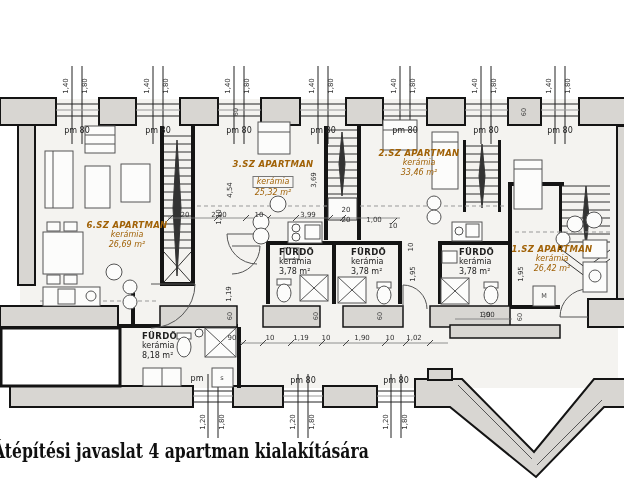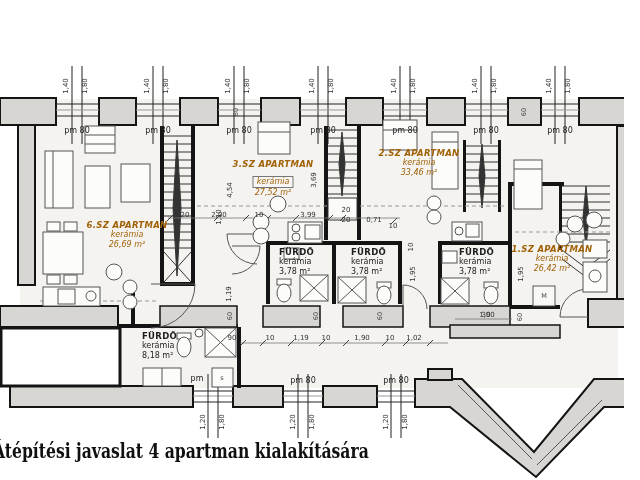--- a/index.html
+++ b/index.html
@@ -250,21 +250,21 @@
   <div class="lbl rot tiny" style="left:524px;top:76px">60</div>
 
   <div class="room" style="left:127px;top:184px">
     <div class="rname">6.SZ APARTMAN</div>
     <div class="rmat">kerámia</div>
     <div class="rarea">26,69 m²</div>
   </div>
   <div class="room" style="left:273px;top:123px">
     <div class="rname">3.SZ APARTMAN</div>
     <div><span class="rmatbox">kerámia</span></div>
-    <div class="rarea">27,52 m²</div>
+    <div class="rarea">25,32 m²</div>
   </div>
   <div class="room" style="left:419px;top:112px">
     <div class="rname">2.SZ APARTMAN</div>
     <div class="rmat">kerámia</div>
     <div class="rarea">33,46 m²</div>
   </div>
   <div class="room" style="left:552px;top:208px">
     <div class="rname">1.SZ APARTMAN</div>
     <div class="rmat">kerámia</div>
     <div class="rarea">26,42 m²</div>
@@ -290,21 +290,21 @@
     <div class="rmat">kerámia</div>
     <div class="rarea">8,18 m²</div>
   </div>
 
   <div class="lbl" style="left:185px;top:179px">20</div>
   <div class="lbl" style="left:219px;top:179px">2,00</div>
   <div class="lbl" style="left:259px;top:179px">10</div>
   <div class="lbl" style="left:308px;top:179px">3,99</div>
   <div class="lbl" style="left:346px;top:174px">20</div>
   <div class="lbl" style="left:346px;top:184px">20</div>
-  <div class="lbl" style="left:374px;top:184px">0,71</div>
+  <div class="lbl" style="left:374px;top:184px">1,00</div>
   <div class="lbl" style="left:393px;top:190px">10</div>
 
   <div class="lbl" style="left:232px;top:302px">90</div>
   <div class="lbl" style="left:270px;top:302px">10</div>
   <div class="lbl" style="left:301px;top:302px">1,19</div>
   <div class="lbl" style="left:326px;top:302px">10</div>
   <div class="lbl" style="left:362px;top:302px">1,90</div>
   <div class="lbl" style="left:390px;top:302px">10</div>
   <div class="lbl" style="left:414px;top:302px">1,02</div>
 

